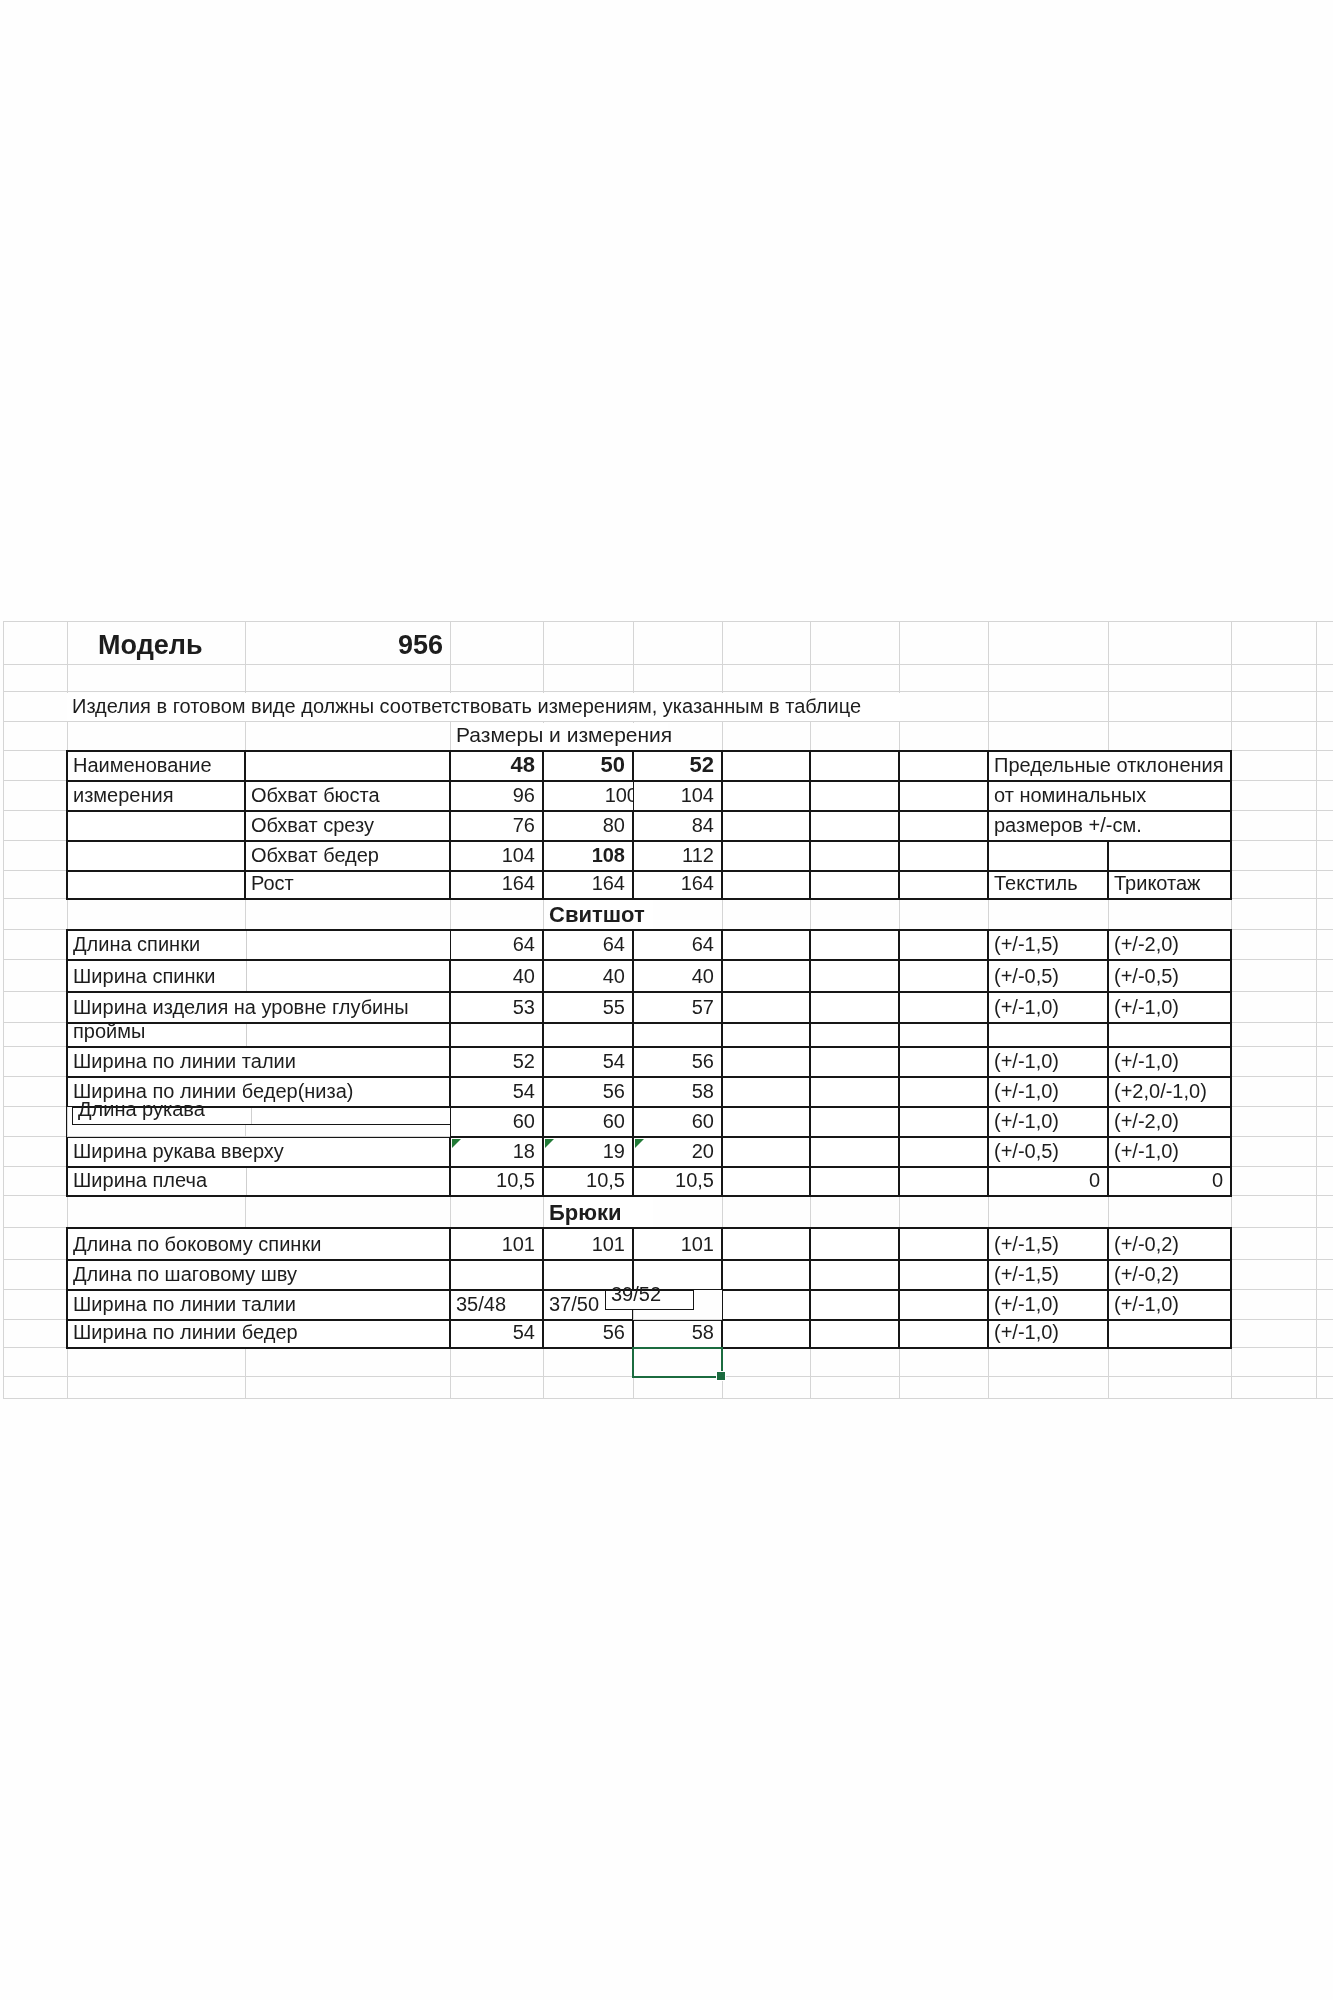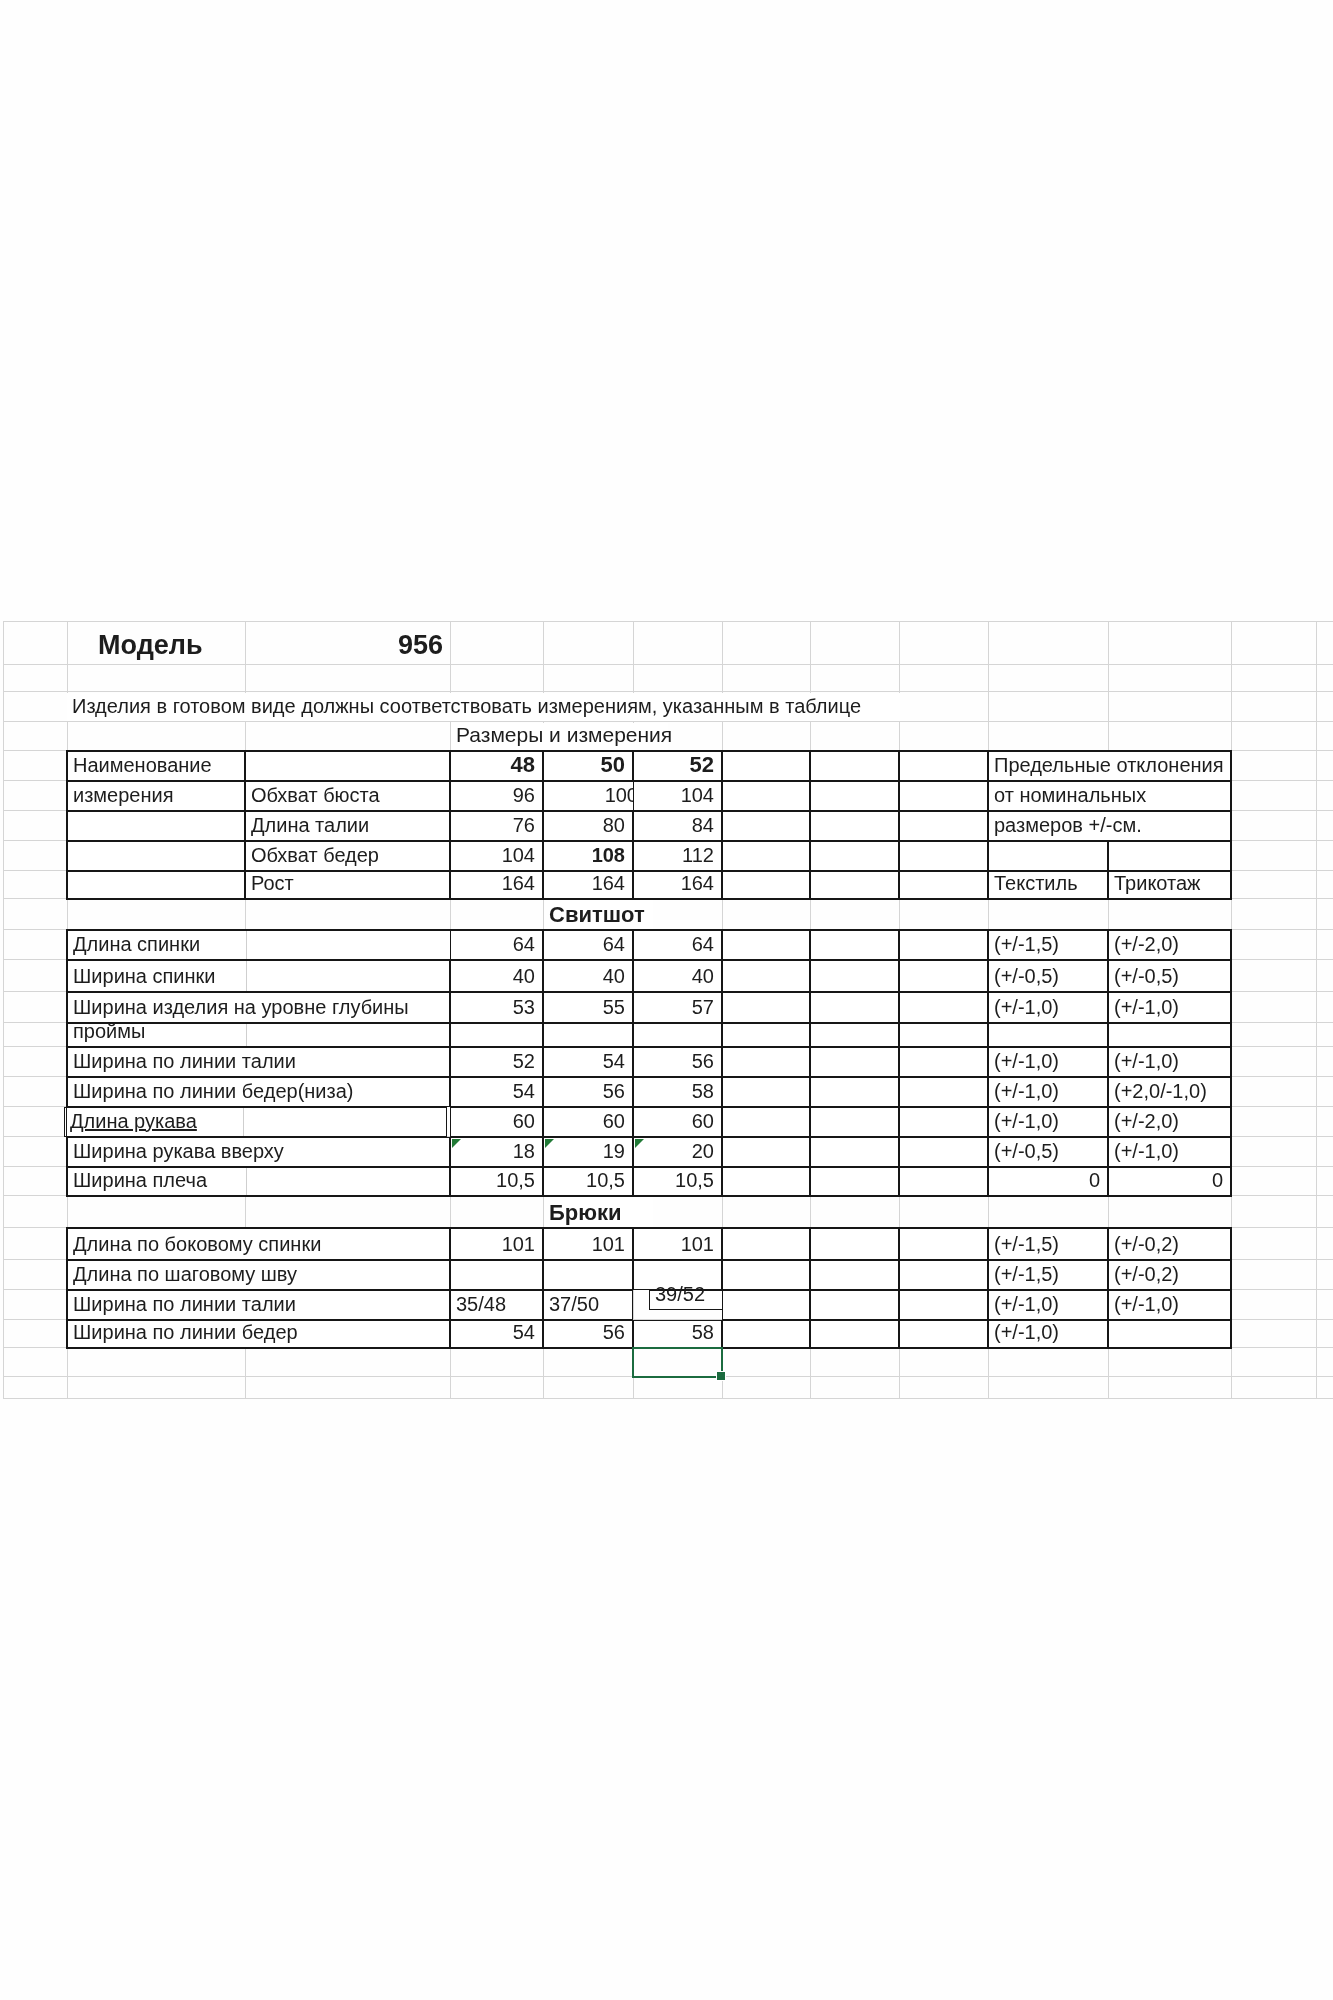--- a/index.html
+++ b/index.html
@@ -84,21 +84,21 @@
       <div class="cell bd al  " style="left: 988px; top: 751px; width: 243px; height: 30px;">Предельные отклонения</div>
       <div class="cell bd al  " style="left: 67px; top: 781px; width: 178px; height: 30px;">измерения</div>
       <div class="cell bd al  " style="left: 245px; top: 781px; width: 205px; height: 30px;">Обхват бюста</div>
       <div class="cell bd ar  " style="left: 450px; top: 781px; width: 93px; height: 30px;">96</div>
       <div class="cell bd ar  " style="left: 543px; top: 781px; width: 103px; height: 30px;">100</div>
       <div class="cell bd ar  " style="left: 633px; top: 781px; width: 89px; height: 30px;">104</div>
       <div class="cell bd al  " style="left: 722px; top: 781px; width: 88px; height: 30px;"></div>
       <div class="cell bd al  " style="left: 810px; top: 781px; width: 89px; height: 30px;"></div>
       <div class="cell bd al  " style="left: 899px; top: 781px; width: 89px; height: 30px;"></div>
       <div class="cell bd al  " style="left: 67px; top: 811px; width: 178px; height: 30px;"></div>
-      <div class="cell bd al  " style="left: 245px; top: 811px; width: 205px; height: 30px;">Длина талии</div>
+      <div class="cell bd al  " style="left: 245px; top: 811px; width: 205px; height: 30px;">Обхват срезу</div>
       <div class="cell bd ar  " style="left: 450px; top: 811px; width: 93px; height: 30px;">76</div>
       <div class="cell bd ar  " style="left: 543px; top: 811px; width: 90px; height: 30px;">80</div>
       <div class="cell bd ar  " style="left: 633px; top: 811px; width: 89px; height: 30px;">84</div>
       <div class="cell bd al  " style="left: 722px; top: 811px; width: 88px; height: 30px;"></div>
       <div class="cell bd al  " style="left: 810px; top: 811px; width: 89px; height: 30px;"></div>
       <div class="cell bd al  " style="left: 899px; top: 811px; width: 89px; height: 30px;"></div>
       <div class="cell bd al  " style="left: 67px; top: 841px; width: 178px; height: 30px;"></div>
       <div class="cell bd al  " style="left: 245px; top: 841px; width: 205px; height: 30px;">Обхват бедер</div>
       <div class="cell bd ar  " style="left: 450px; top: 841px; width: 93px; height: 30px;">104</div>
       <div class="cell bd ar  " style="left: 543px; top: 841px; width: 90px; height: 30px; font-weight: bold;">108</div>
@@ -168,21 +168,21 @@
       <div class="cell bd al  " style="left: 1108px; top: 1047px; width: 123px; height: 30px;">(+/-1,0)</div>
       <div class="cell bd al  " style="left: 67px; top: 1077px; width: 383px; height: 30px;">Ширина по линии бедер(низа)</div>
       <div class="cell bd ar  " style="left: 450px; top: 1077px; width: 93px; height: 30px;">54</div>
       <div class="cell bd ar  " style="left: 543px; top: 1077px; width: 90px; height: 30px;">56</div>
       <div class="cell bd ar  " style="left: 633px; top: 1077px; width: 89px; height: 30px;">58</div>
       <div class="cell bd al  " style="left: 722px; top: 1077px; width: 88px; height: 30px;"></div>
       <div class="cell bd al  " style="left: 810px; top: 1077px; width: 89px; height: 30px;"></div>
       <div class="cell bd al  " style="left: 899px; top: 1077px; width: 89px; height: 30px;"></div>
       <div class="cell bd al  " style="left: 988px; top: 1077px; width: 120px; height: 30px;">(+/-1,0)</div>
       <div class="cell bd al  " style="left: 1108px; top: 1077px; width: 123px; height: 30px;">(+2,0/-1,0)</div>
-      <div class="cell bd al  " style="left: 64px; top: 1107px; width: 383px; height: 30px; text-decoration: underline;">Длина рукава<div class="divider" style="left: 178px;"></div></div>
+      <div class="cell bd al  " style="left: 72px; top: 1107px; width: 383px; height: 18px;">Длина рукава<div class="divider" style="left: 178px;"></div></div>
       <div class="cell bd ar  " style="left: 450px; top: 1107px; width: 93px; height: 30px;">60</div>
       <div class="cell bd ar  " style="left: 543px; top: 1107px; width: 90px; height: 30px;">60</div>
       <div class="cell bd ar  " style="left: 633px; top: 1107px; width: 89px; height: 30px;">60</div>
       <div class="cell bd al  " style="left: 722px; top: 1107px; width: 88px; height: 30px;"></div>
       <div class="cell bd al  " style="left: 810px; top: 1107px; width: 89px; height: 30px;"></div>
       <div class="cell bd al  " style="left: 899px; top: 1107px; width: 89px; height: 30px;"></div>
       <div class="cell bd al  " style="left: 988px; top: 1107px; width: 120px; height: 30px;">(+/-1,0)</div>
       <div class="cell bd al  " style="left: 1108px; top: 1107px; width: 123px; height: 30px;">(+/-2,0)</div>
       <div class="cell bd al  " style="left: 67px; top: 1137px; width: 383px; height: 30px;">Ширина рукава вверху</div>
       <div class="cell bd ar  " style="left: 450px; top: 1137px; width: 93px; height: 30px;">18</div>
@@ -220,21 +220,21 @@
       <div class="cell bd al  " style="left: 543px; top: 1260px; width: 90px; height: 30px;"></div>
       <div class="cell bd al  " style="left: 633px; top: 1260px; width: 89px; height: 30px;"></div>
       <div class="cell bd al  " style="left: 722px; top: 1260px; width: 88px; height: 30px;"></div>
       <div class="cell bd al  " style="left: 810px; top: 1260px; width: 89px; height: 30px;"></div>
       <div class="cell bd al  " style="left: 899px; top: 1260px; width: 89px; height: 30px;"></div>
       <div class="cell bd al  " style="left: 988px; top: 1260px; width: 120px; height: 30px;">(+/-1,5)</div>
       <div class="cell bd al  " style="left: 1108px; top: 1260px; width: 123px; height: 30px;">(+/-0,2)</div>
       <div class="cell bd al  " style="left: 67px; top: 1290px; width: 383px; height: 30px;">Ширина по линии талии</div>
       <div class="cell bd al  " style="left: 450px; top: 1290px; width: 93px; height: 30px;">35/48</div>
       <div class="cell bd al  " style="left: 543px; top: 1290px; width: 90px; height: 30px;">37/50</div>
-      <div class="cell bd al  " style="left: 605px; top: 1290px; width: 89px; height: 20px; margin-left: 44px;">39/52</div>
+      <div class="cell bd al  " style="left: 605px; top: 1290px; width: 89px; height: 20px;">39/52</div>
       <div class="cell bd al  " style="left: 722px; top: 1290px; width: 88px; height: 30px;"></div>
       <div class="cell bd al  " style="left: 810px; top: 1290px; width: 89px; height: 30px;"></div>
       <div class="cell bd al  " style="left: 899px; top: 1290px; width: 89px; height: 30px;"></div>
       <div class="cell bd al  " style="left: 988px; top: 1290px; width: 120px; height: 30px;">(+/-1,0)</div>
       <div class="cell bd al  " style="left: 1108px; top: 1290px; width: 123px; height: 30px;">(+/-1,0)</div>
       <div class="cell bd al  " style="left: 67px; top: 1320px; width: 383px; height: 28px;">Ширина по линии бедер</div>
       <div class="cell bd ar  " style="left: 450px; top: 1320px; width: 93px; height: 28px;">54</div>
       <div class="cell bd ar  " style="left: 543px; top: 1320px; width: 90px; height: 28px;">56</div>
       <div class="cell bd ar  " style="left: 633px; top: 1320px; width: 89px; height: 28px;">58</div>
       <div class="cell bd al  " style="left: 722px; top: 1320px; width: 88px; height: 28px;"></div>

